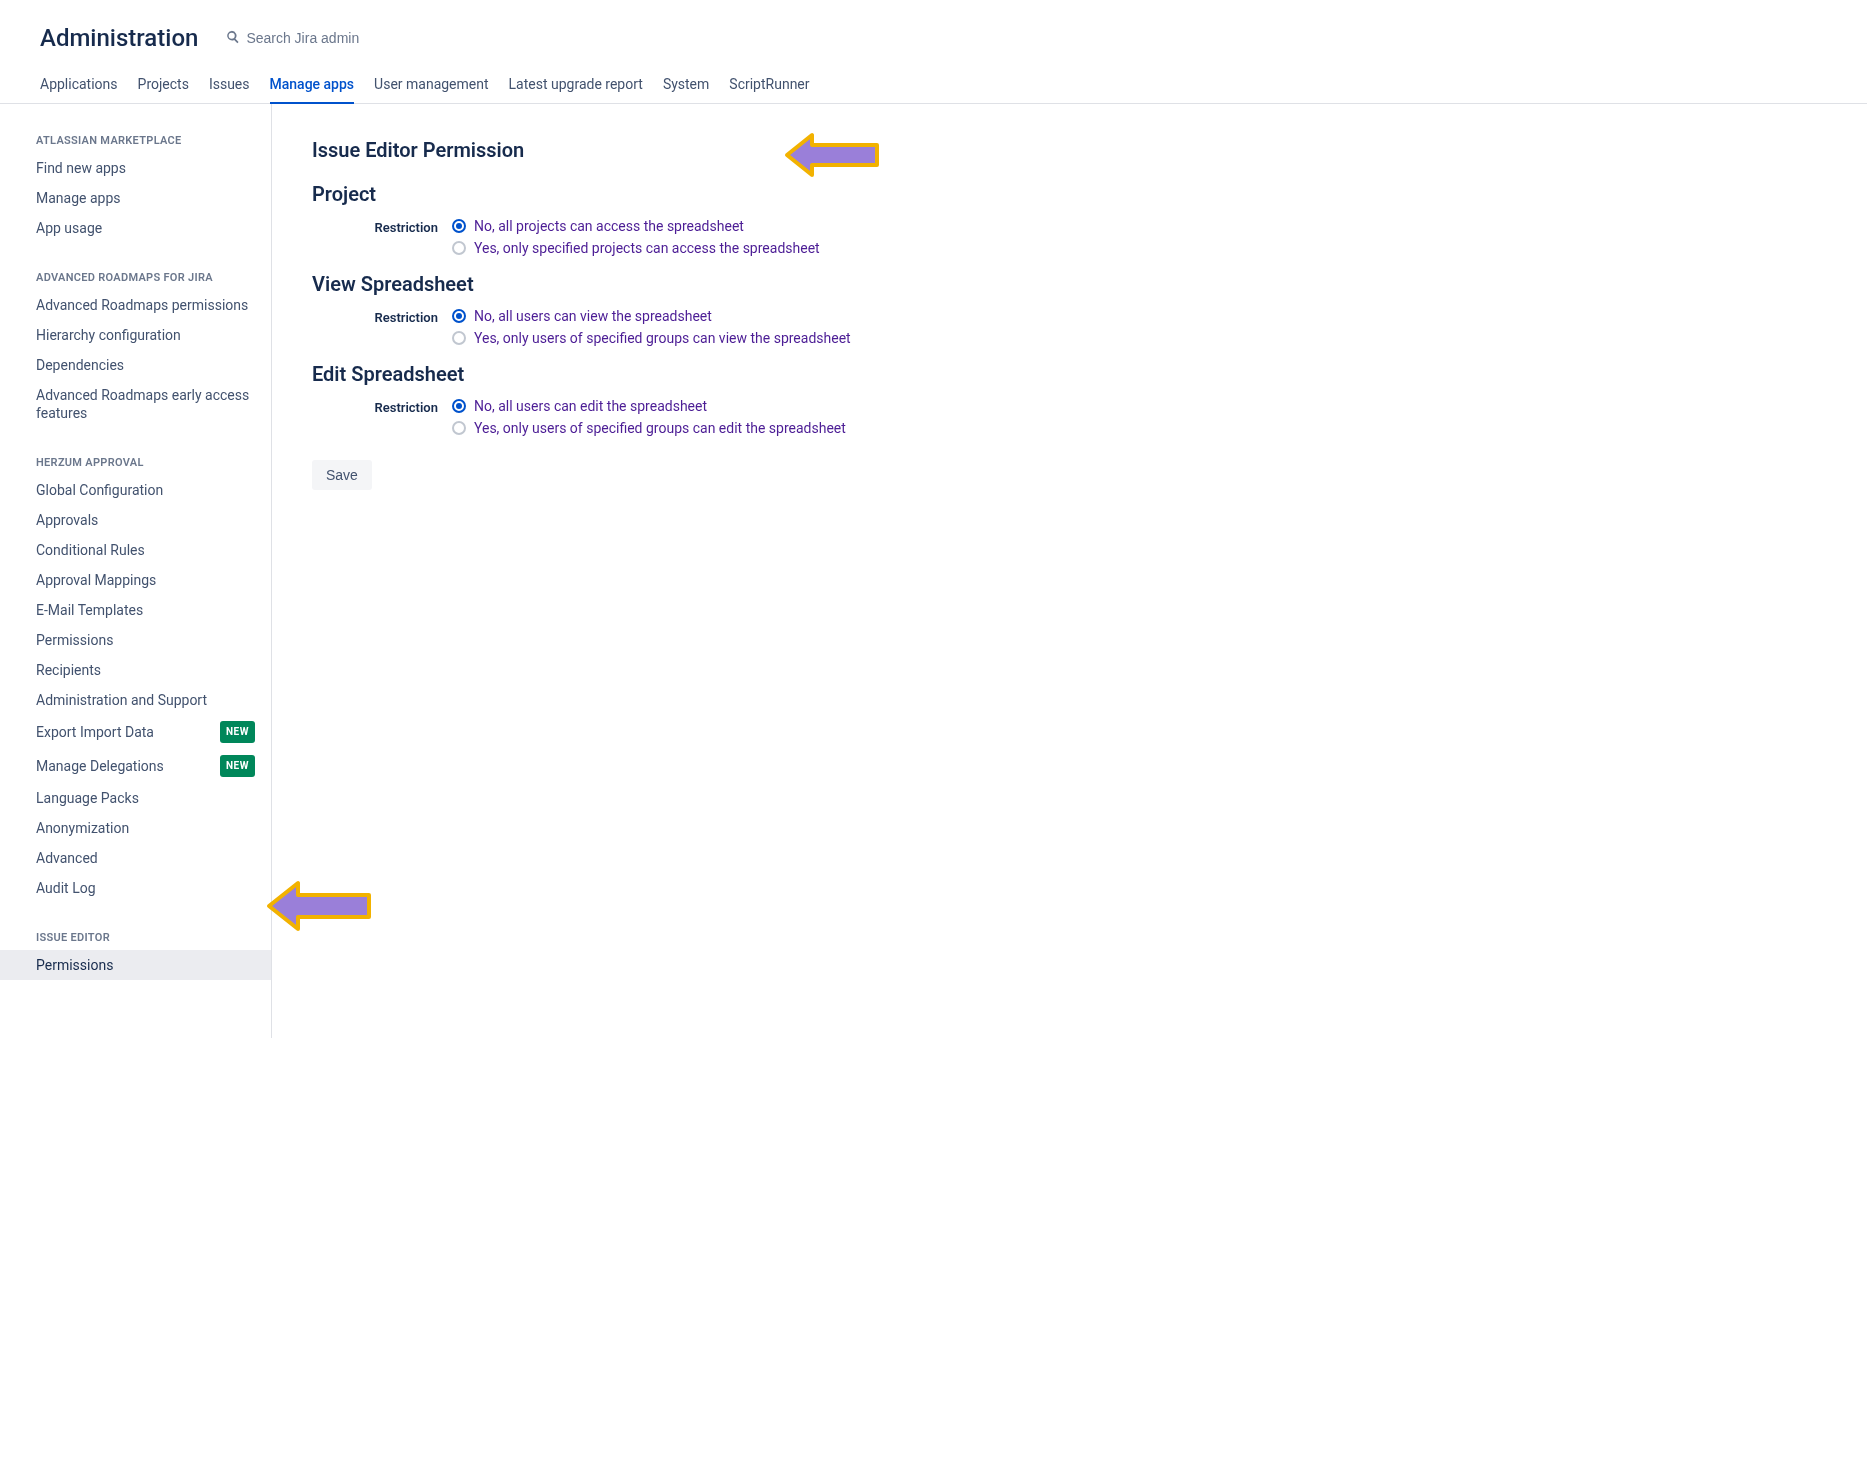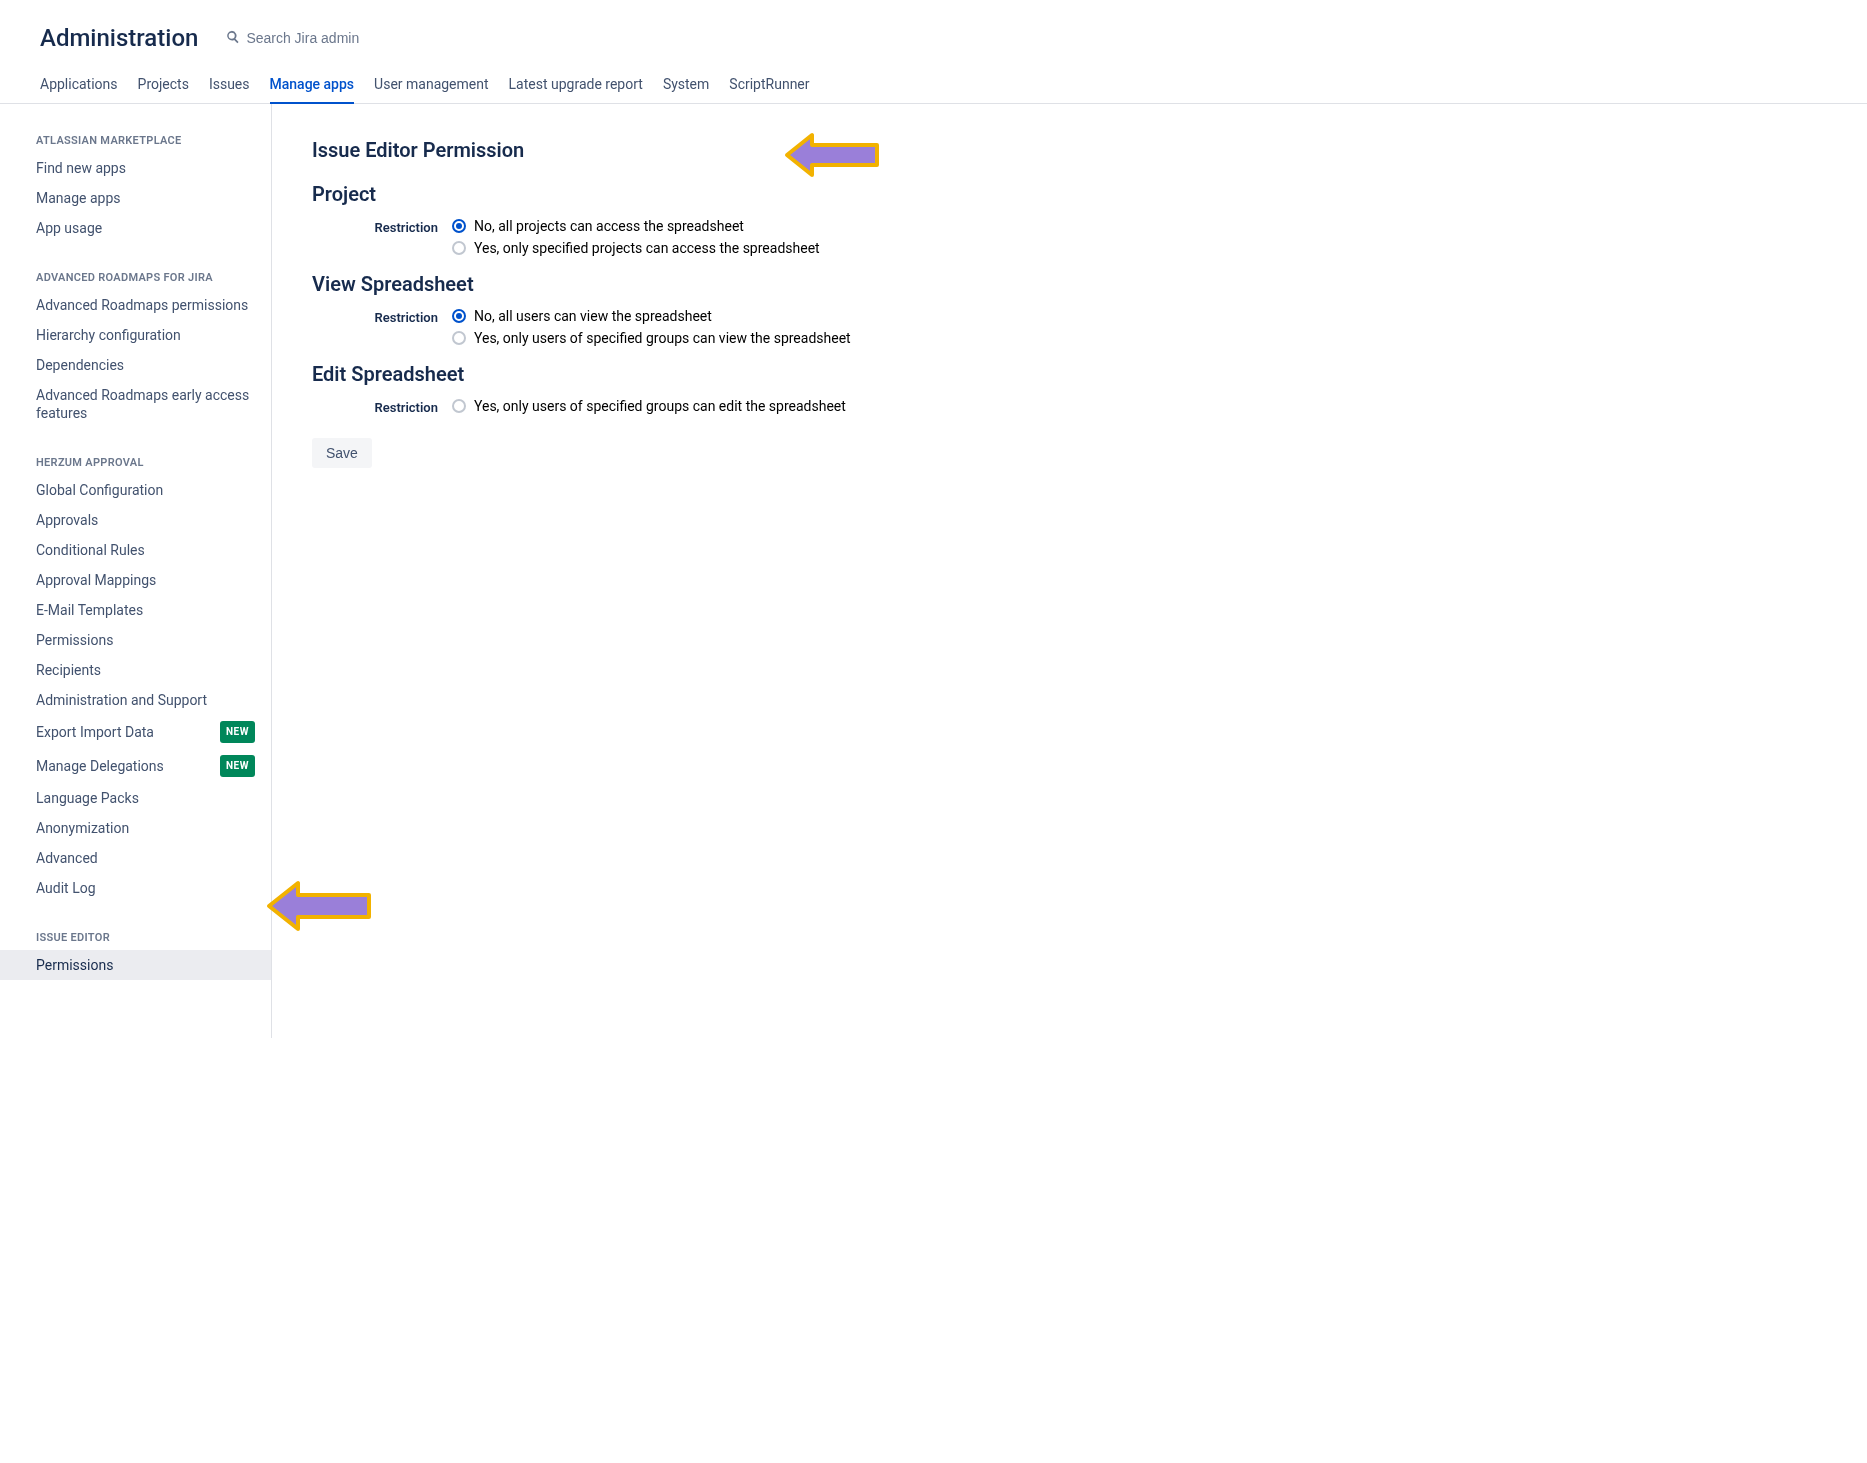--- a/index.html
+++ b/index.html
@@ -121,21 +121,21 @@
     font-size: 13px;
     padding-right: 14px;
     padding-top: 2px;
   }
   .form-options { flex: 1; }
   .radio-row {
     display: flex;
     align-items: center;
     margin-bottom: 6px;
     font-size: 14px;
-    color: #000000;
+    color: #4c1d95;
   }
   .radio {
     width: 14px;
     height: 14px;
     border-radius: 50%;
     border: 2px solid #C1C7D0;
     margin-right: 8px;
     position: relative;
     flex-shrink: 0;
     cursor: pointer;
@@ -309,20 +309,24 @@
               <span class="radio"></span>
               <span>Yes, only users of specified groups can view the spreadsheet</span>
             </div>
           </div>
         </div>
         <h3 class="section-title">Edit Spreadsheet</h3>
         <div class="form-row">
           <div class="form-label">Restriction</div>
           <div class="form-options">
             <div class="radio-row">
+              <span class="radio checked"></span>
+              <span>No, all users can edit the spreadsheet</span>
+            </div>
+            <div class="radio-row">
               <span class="radio"></span>
               <span>Yes, only users of specified groups can edit the spreadsheet</span>
             </div>
           </div>
         </div>
       </div>
 
     <button class="save-btn">Save</button>
 
     <div class="arrow-annotation arrow-top">

